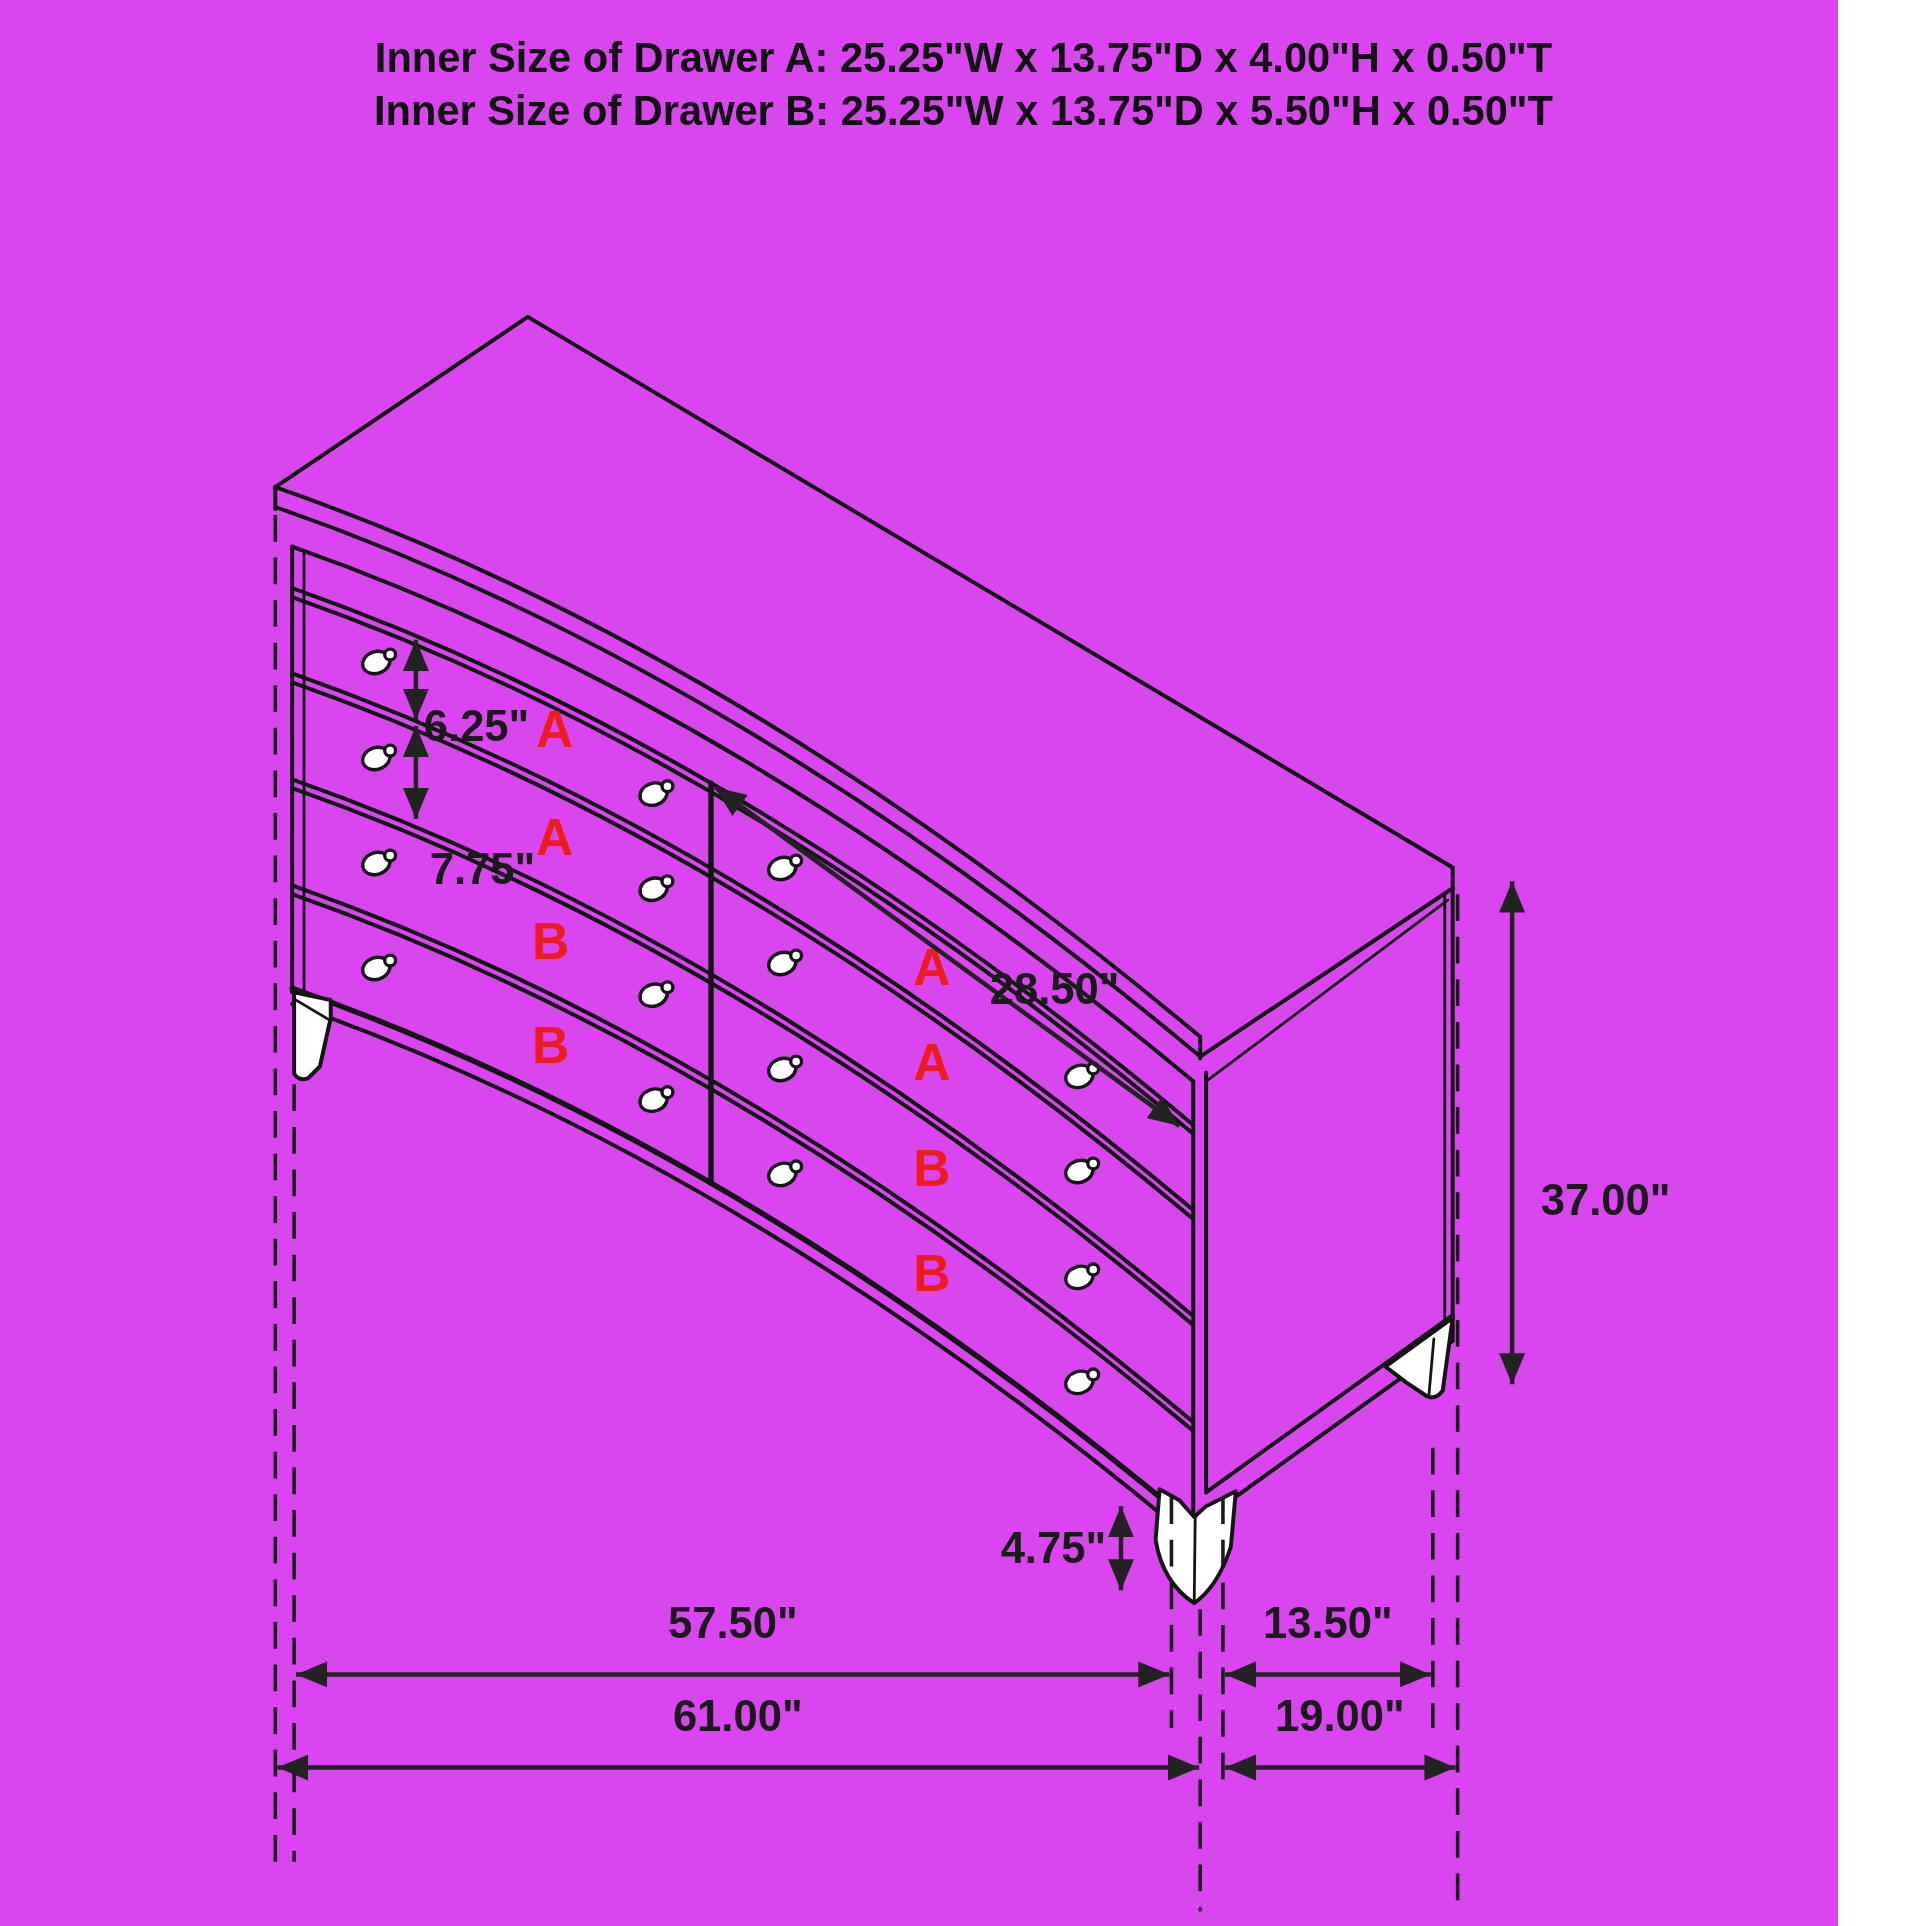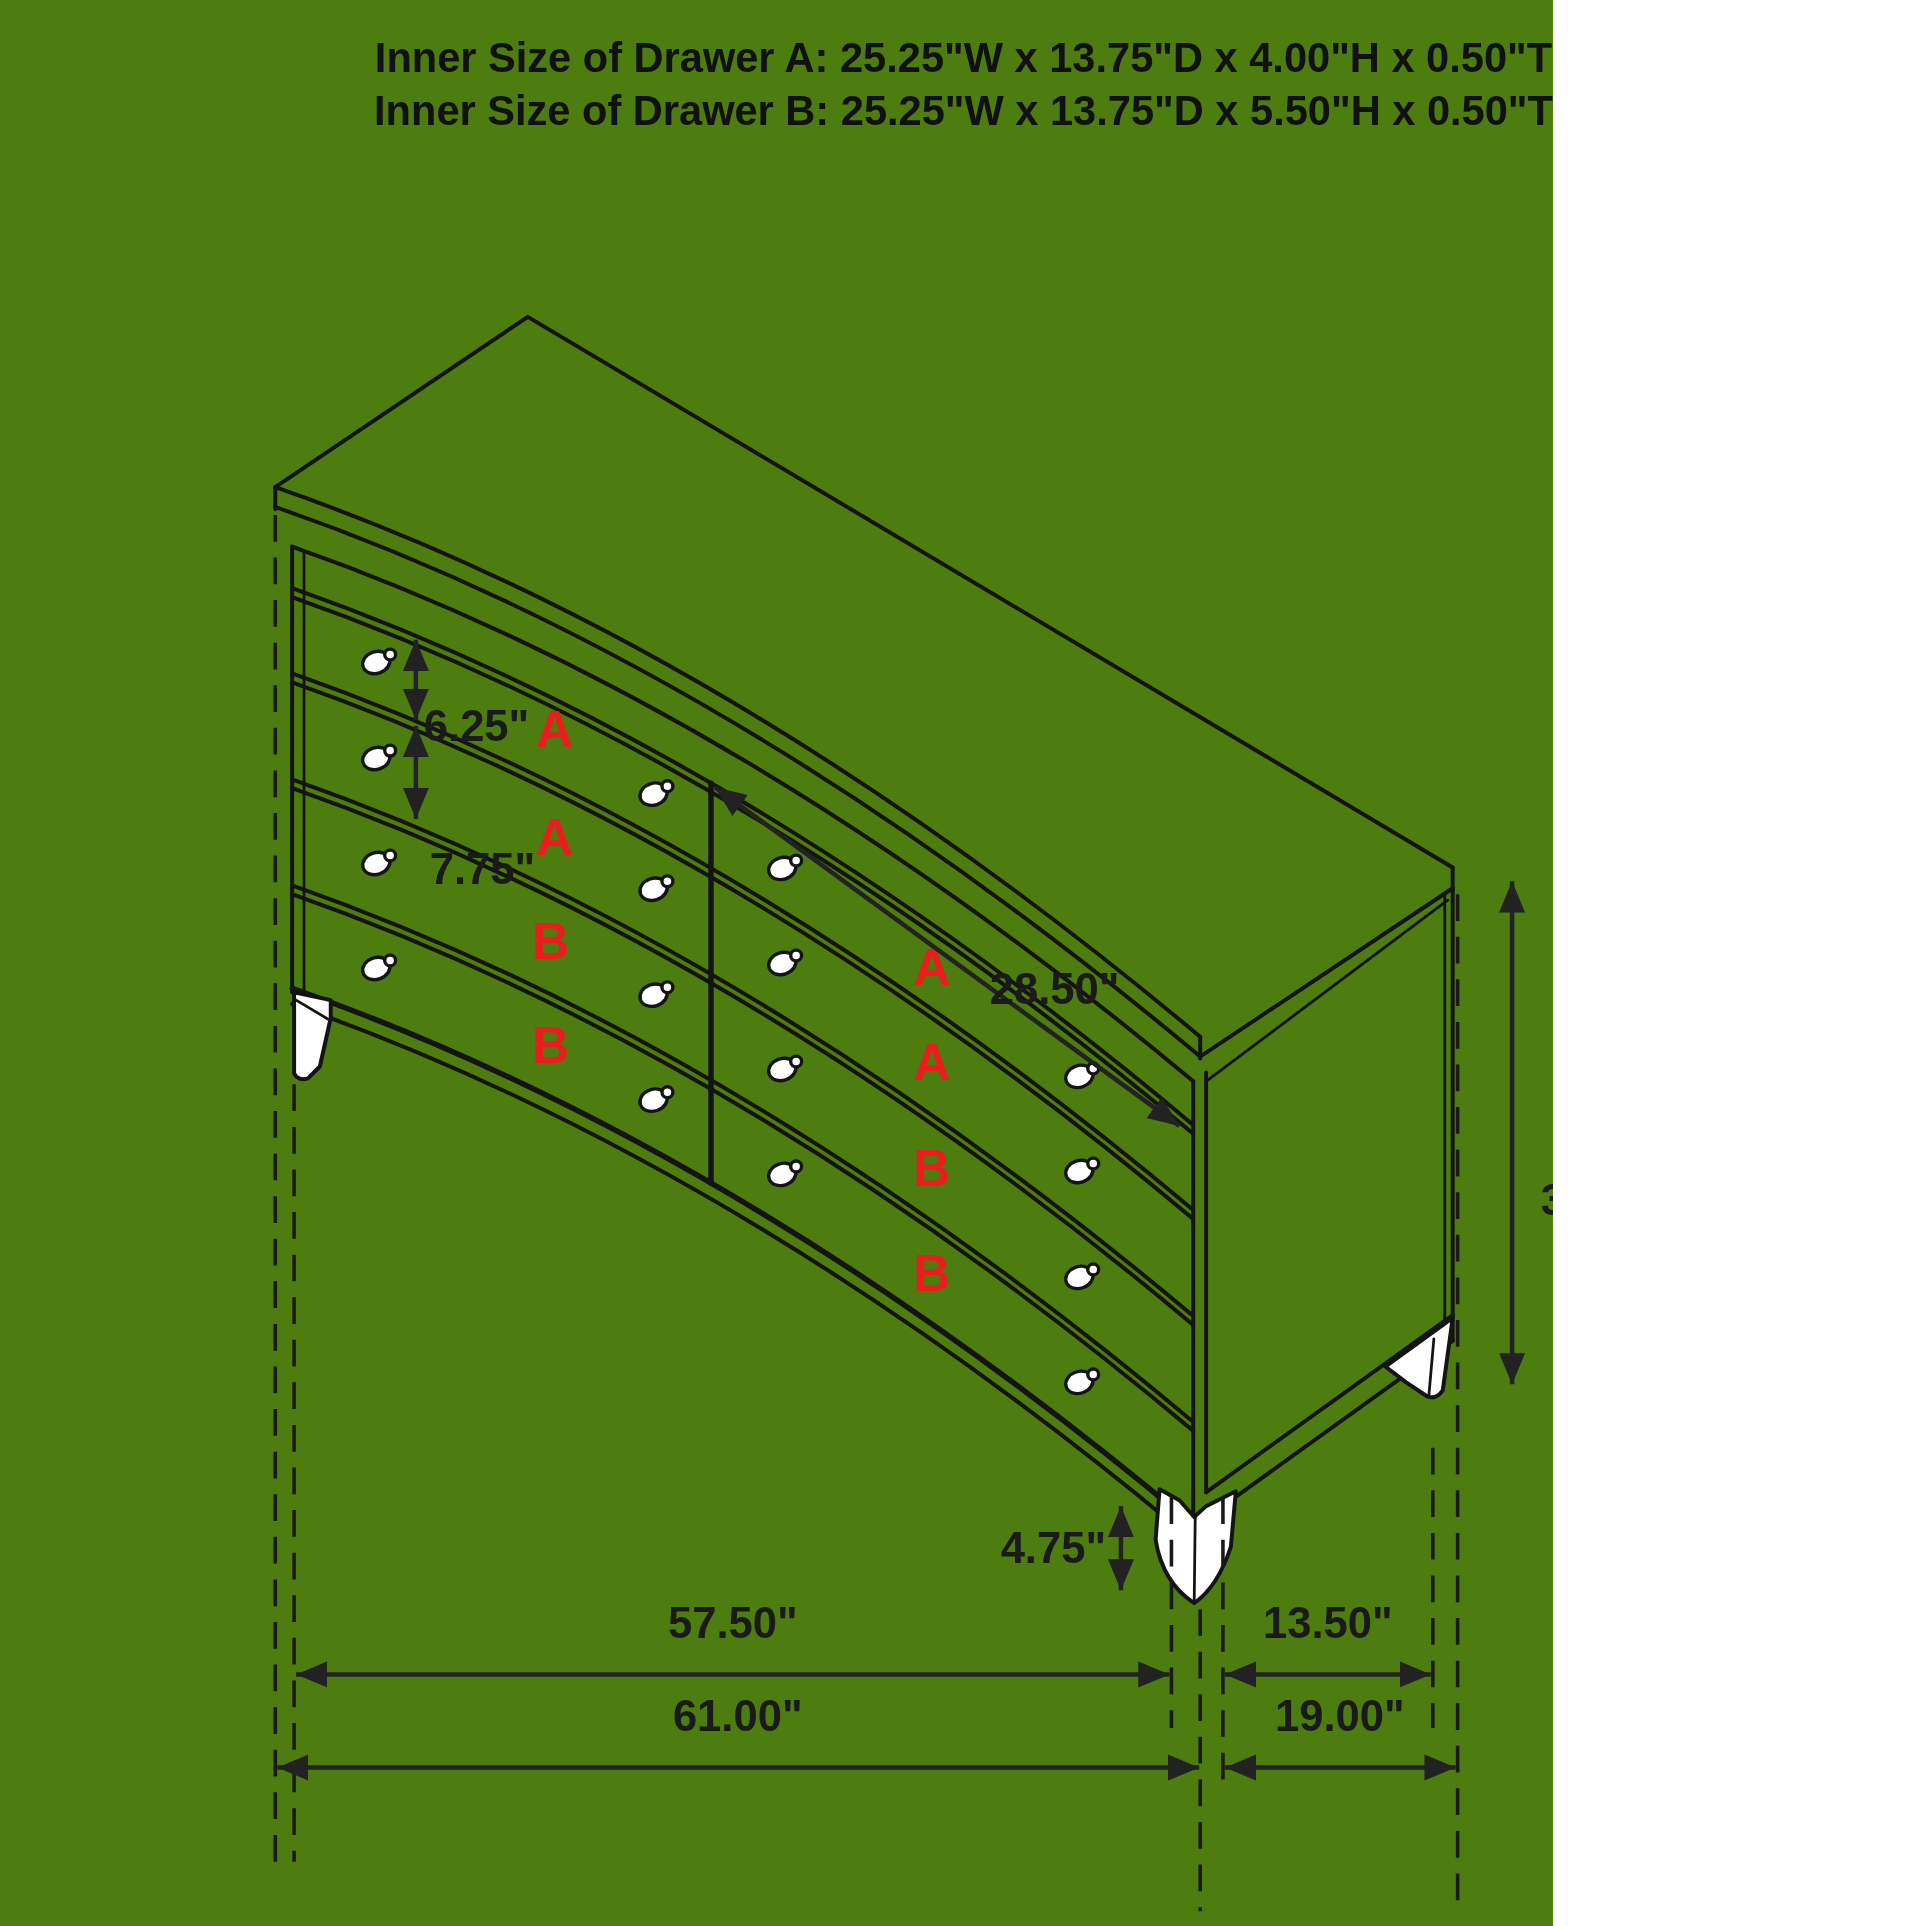--- a/index.html
+++ b/index.html
@@ -1,19 +1,19 @@
 <!DOCTYPE html>
 <html><head>
 <meta charset="utf-8">
 <style>
   html,body{margin:0;padding:0;background:#ffffff;}
   .page{
     position:relative;
-    width:1553px;height:1927px;
-    background:#4d7c0f;
+    width:1838px;height:1927px;
+    background:#d946ef;
     font-family:"Liberation Sans", sans-serif;
     overflow:hidden;
   }
   svg{display:block;}
   .ln{fill:none;stroke:#141414;stroke-width:4;stroke-linecap:round;stroke-linejoin:round;}
   .ln2{fill:none;stroke:#141414;stroke-width:5.5;stroke-linecap:round;stroke-linejoin:round;}
   .thin{fill:none;stroke:#141414;stroke-width:2.8;stroke-linecap:round;stroke-linejoin:round;}
   .wfill{fill:#ffffff;stroke:#141414;stroke-width:4;stroke-linejoin:round;}
   .knob{fill:#ffffff;stroke:#141414;stroke-width:3.4;}
   .dash{fill:none;stroke:#1a1a1a;stroke-width:3.6;stroke-dasharray:27 16;}

